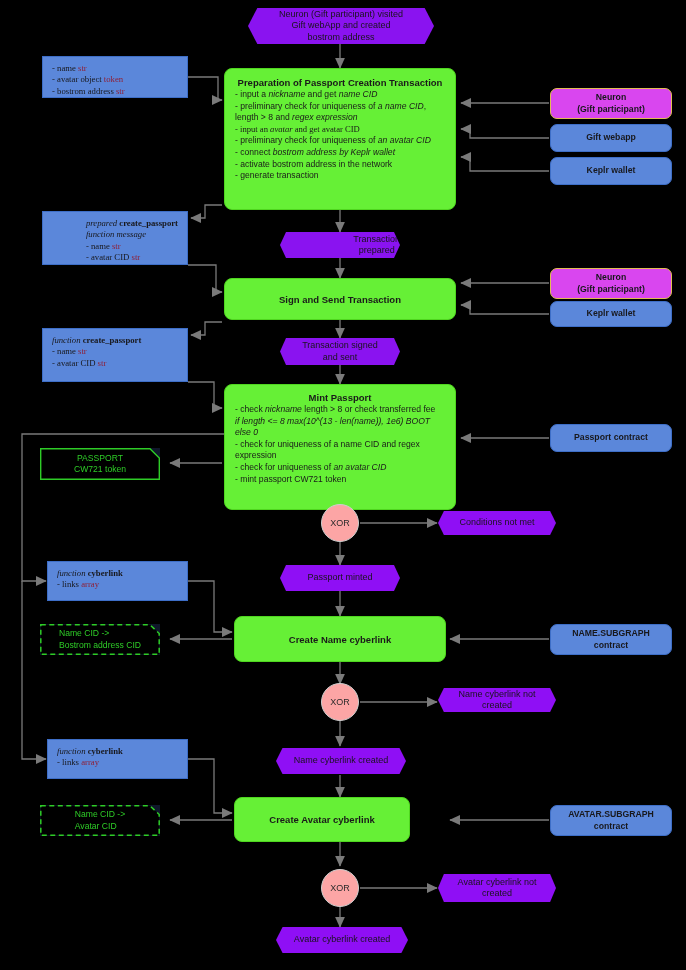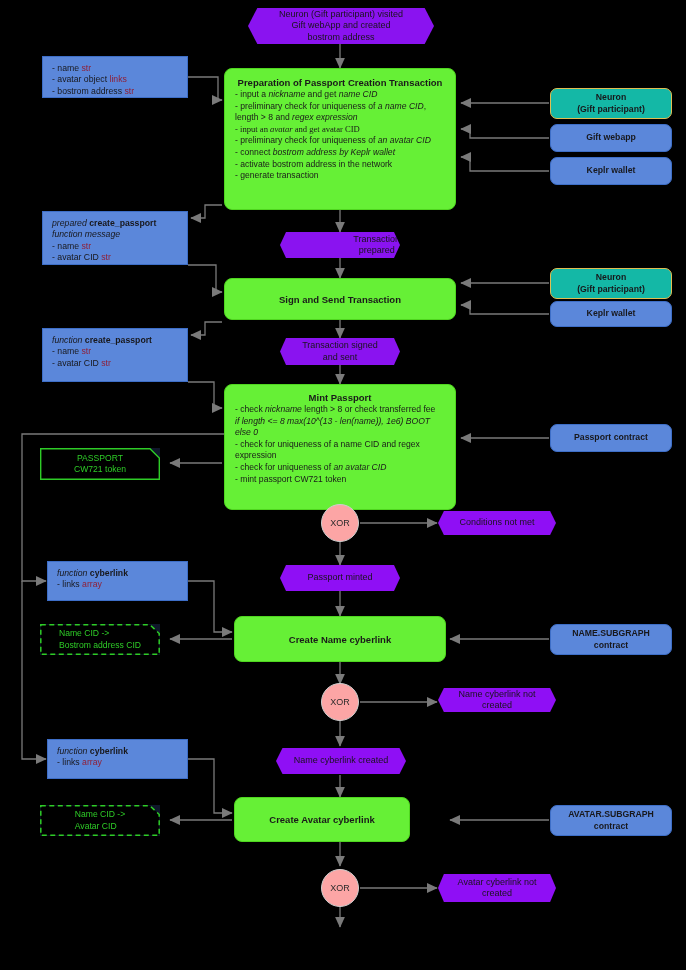--- a/index.html
+++ b/index.html
@@ -19,27 +19,27 @@
 
   
   .hex{background:#8a13f0;color:#19141c;font-size:9px;line-height:11.5px;
        clip-path:polygon(5% 0,95% 0,100% 50%,95% 100%,5% 100%,0 50%);}
   .hex.bright{background:#8f0ff5;}
 
   
   .blue{background:#5b87da;border:1px solid #3d6ec7;color:#18181c;font-size:8.7px;line-height:11.4px;}
   .blue.round{border-radius:7px;font-weight:bold;}
   .blue.data{border-radius:0;justify-content:flex-start;text-align:left;padding:6px 9px;align-items:flex-start;}
-  .blue.data .ln{display:block;white-space:nowrap;}
+  .blue.data .ln{display:block;white-space:nowrap;font-family:Liberation Serif, serif;}
   .it{font-style:italic;}
   .bd{font-weight:bold;}
   .ty{color:#8f1f36;}
 
   
-  .yellow{background:#14b8a6;border:1px solid #e0bd52;border-radius:7px;color:#17171a;
+  .yellow{background:#d946ef;border:1px solid #e0bd52;border-radius:7px;color:#17171a;
           font-weight:bold;font-size:8.7px;line-height:11.4px;}
 
   
   .note{background:#0f172a;color:#2ecc27;font-size:8.6px;line-height:11.4px;position:absolute;
         display:flex;align-items:center;justify-content:center;text-align:center;}
   .note .inner{position:relative;z-index:2;padding:0 4px;}
   .note .frame{position:absolute;inset:0;}
   .note.dashed{color:#2ecc27;}
   .note.dashed .inner{text-align:left;}
 
@@ -134,21 +134,21 @@
     <span>
       <span>Neuron (Gift participant) visited</span><br>
       <span>Gift webApp and created</span><br>
       <span>bostrom address</span>
     </span>
   </div>
 
   <div class="node blue data" style="left:42px;top:56px;width:146px;height:42px;">
     <span>
       <span class="ln"><span>- name </span><span class="ty">str</span></span>
-      <span class="ln"><span>- avatar object </span><span class="ty">links</span></span>
+      <span class="ln"><span>- avatar object </span><span class="ty">token</span></span>
       <span class="ln"><span>- bostrom address  </span><span class="ty">str</span></span>
     </span>
   </div>
 
   <div class="node green" style="left:224px;top:68px;width:232px;height:142px;padding:8px 10px;align-items:flex-start;">
     <span style="width:100%;">
       <span class="title">Preparation of Passport Creation Transaction</span>
       <span class="body">
         <span style="display:block;">- input a <i>nickname</i> and get <i>name CID</i></span>
         <span style="display:block;">- preliminary check for uniqueness of <i>a name CID</i>, length &gt; 8 and <i>regex expression</i></span>
@@ -167,21 +167,21 @@
       <span>(Gift participant)</span>
     </span>
   </div>
   <div class="node blue round" style="left:550px;top:124px;width:122px;height:28px;">
     <span>Gift webapp</span>
   </div>
   <div class="node blue round" style="left:550px;top:157px;width:122px;height:28px;">
     <span>Keplr wallet</span>
   </div>
 
-  <div class="node blue data" style="left:42px;top:211px;width:146px;height:54px;">
+  <div class="node blue data" style="left:42px;top:211px;width:146px;height:54px;justify-content:flex-end;">
     <span>
       <span class="ln"><span class="it">prepared</span> <span class="bd">create_passport</span></span>
       <span class="ln it">function message</span>
       <span class="ln"><span>- name </span><span class="ty">str</span></span>
       <span class="ln"><span>- avatar CID </span><span class="ty">str</span></span>
     </span>
   </div>
 
   <div class="node hex" style="left:280px;top:232px;width:120px;height:26px;justify-content:flex-end;">
     <span>
@@ -325,14 +325,17 @@
 
   <div class="node xor" style="left:321px;top:869px;">
     <span>XOR</span>
   </div>
   <div class="node hex bright" style="left:438px;top:874px;width:118px;height:28px;">
     <span>
       <span>Avatar cyberlink not</span><br>
       <span>created</span>
     </span>
   </div>
+  <div class="node hex bright" style="left:276px;top:927px;width:132px;height:26px;">
+    <span>Avatar cyberlink created</span>
+  </div>
 
 </div>
 
 </body></html>

